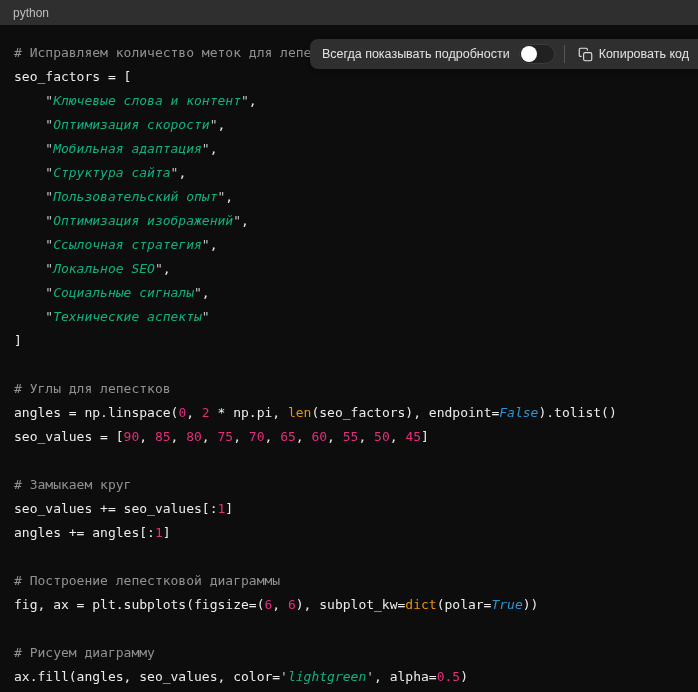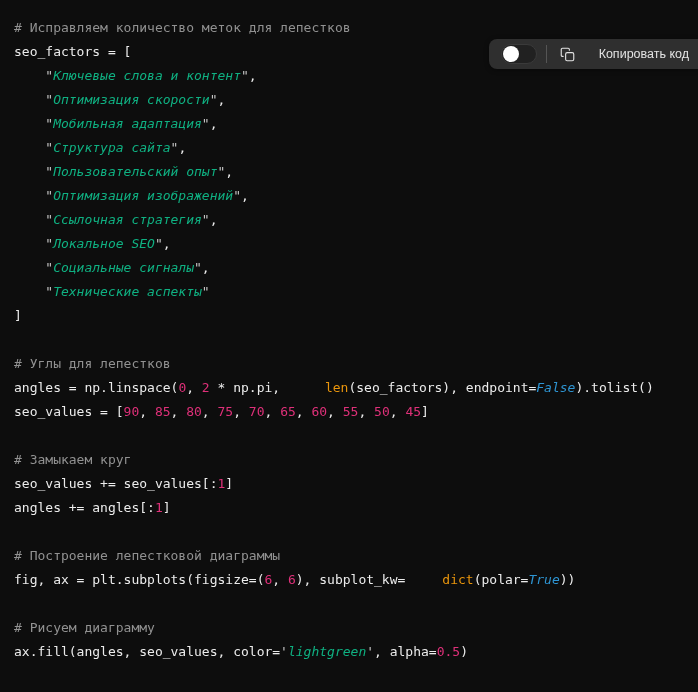--- a/index.html
+++ b/index.html
@@ -32,21 +32,21 @@
     line-height: 24px;
     color: var(--text-default);
     white-space: pre;
   }
   .code-line { height: 24px; white-space: pre; }
   .tok-d { color: var(--text-default); }
   .tok-c { color: var(--comment); }
   .tok-s { color: var(--string); font-style: italic; }
   .tok-q { color: var(--quote); }
   .tok-n { color: var(--number); }
-  .tok-b { color: var(--builtin); margin-left: 37px; }
+  .tok-b { color: var(--builtin); }
   .tok-k { color: var(--keyword); font-style: italic; }
 
   
   .toolbar {
     position: absolute;
     top: 39px; right: 0;
     height: 30px;
     background: var(--toolbar-bg);
     border-radius: 8px 0 0 8px;
     display: flex; align-items: center;
@@ -69,39 +69,43 @@
   .toggle .knob {
     position: absolute;
     top: 1px; left: 1px;
     width: 16px; height: 16px;
     border-radius: 50%;
     background: var(--toggle-knob);
     transition: left .15s;
   }
   .divider { width: 1px; height: 18px; background: var(--divider); flex: 0 0 auto; }
   .copy-btn {
-    display: flex; align-items: center; gap: 24px;
+    display: flex; align-items: center; gap: 6px;
     background: none; border: none;
     color: var(--toolbar-text);
     font-family: "Liberation Sans", sans-serif;
     font-size: 12.5px;
     cursor: pointer;
     padding: 0 4px;
   }
   .copy-btn svg { flex: 0 0 auto; }
 </style>
 </head>
 <body>
 
 <div class="window">
 
+  <div class="code-header">
+    <span class="lang">python</span>
+  </div>
 
   <pre class="code-area"><div><div class="code-line"><span class="tok-c"># Исправляем количество меток для лепестков</span></div><div class="code-line"><span class="tok-d">seo_factors = [</span></div><div class="code-line"><span class="tok-d">    </span><span class="tok-q">"</span><span class="tok-s">Ключевые слова и контент</span><span class="tok-q">"</span><span class="tok-d">,</span></div><div class="code-line"><span class="tok-d">    </span><span class="tok-q">"</span><span class="tok-s">Оптимизация скорости</span><span class="tok-q">"</span><span class="tok-d">,</span></div><div class="code-line"><span class="tok-d">    </span><span class="tok-q">"</span><span class="tok-s">Мобильная адаптация</span><span class="tok-q">"</span><span class="tok-d">,</span></div><div class="code-line"><span class="tok-d">    </span><span class="tok-q">"</span><span class="tok-s">Структура сайта</span><span class="tok-q">"</span><span class="tok-d">,</span></div><div class="code-line"><span class="tok-d">    </span><span class="tok-q">"</span><span class="tok-s">Пользовательский опыт</span><span class="tok-q">"</span><span class="tok-d">,</span></div><div class="code-line"><span class="tok-d">    </span><span class="tok-q">"</span><span class="tok-s">Оптимизация изображений</span><span class="tok-q">"</span><span class="tok-d">,</span></div><div class="code-line"><span class="tok-d">    </span><span class="tok-q">"</span><span class="tok-s">Ссылочная стратегия</span><span class="tok-q">"</span><span class="tok-d">,</span></div><div class="code-line"><span class="tok-d">    </span><span class="tok-q">"</span><span class="tok-s">Локальное SEO</span><span class="tok-q">"</span><span class="tok-d">,</span></div><div class="code-line"><span class="tok-d">    </span><span class="tok-q">"</span><span class="tok-s">Социальные сигналы</span><span class="tok-q">"</span><span class="tok-d">,</span></div><div class="code-line"><span class="tok-d">    </span><span class="tok-q">"</span><span class="tok-s">Технические аспекты</span><span class="tok-q">"</span></div><div class="code-line"><span class="tok-d">]</span></div><div class="code-line">&nbsp;</div><div class="code-line"><span class="tok-c"># Углы для лепестков</span></div><div class="code-line"><span class="tok-d">angles = np.linspace(</span><span class="tok-n">0</span><span class="tok-d">, </span><span class="tok-n">2</span><span class="tok-d"> * np.pi, </span><span class="tok-b">len</span><span class="tok-d">(seo_factors), endpoint=</span><span class="tok-k">False</span><span class="tok-d">).tolist()</span></div><div class="code-line"><span class="tok-d">seo_values = [</span><span class="tok-n">90</span><span class="tok-d">, </span><span class="tok-n">85</span><span class="tok-d">, </span><span class="tok-n">80</span><span class="tok-d">, </span><span class="tok-n">75</span><span class="tok-d">, </span><span class="tok-n">70</span><span class="tok-d">, </span><span class="tok-n">65</span><span class="tok-d">, </span><span class="tok-n">60</span><span class="tok-d">, </span><span class="tok-n">55</span><span class="tok-d">, </span><span class="tok-n">50</span><span class="tok-d">, </span><span class="tok-n">45</span><span class="tok-d">]</span></div><div class="code-line">&nbsp;</div><div class="code-line"><span class="tok-c"># Замыкаем круг</span></div><div class="code-line"><span class="tok-d">seo_values += seo_values[:</span><span class="tok-n">1</span><span class="tok-d">]</span></div><div class="code-line"><span class="tok-d">angles += angles[:</span><span class="tok-n">1</span><span class="tok-d">]</span></div><div class="code-line">&nbsp;</div><div class="code-line"><span class="tok-c"># Построение лепестковой диаграммы</span></div><div class="code-line"><span class="tok-d">fig, ax = plt.subplots(figsize=(</span><span class="tok-n">6</span><span class="tok-d">, </span><span class="tok-n">6</span><span class="tok-d">), subplot_kw=</span><span class="tok-b">dict</span><span class="tok-d">(polar=</span><span class="tok-k">True</span><span class="tok-d">))</span></div><div class="code-line">&nbsp;</div><div class="code-line"><span class="tok-c"># Рисуем диаграмму</span></div><div class="code-line"><span class="tok-d">ax.fill(angles, seo_values, color=</span><span class="tok-q">'</span><span class="tok-s">lightgreen</span><span class="tok-q">'</span><span class="tok-d">, alpha=</span><span class="tok-n">0.5</span><span class="tok-d">)</span></div></div></pre>
 
   <div class="toolbar">
+    <span class="toolbar-label">Всегда показывать подробности</span>
     <div class="toggle">
       <div class="knob"></div>
     </div>
     <div class="divider"></div>
     <button class="copy-btn">
       <svg width="15" height="15" viewBox="0 0 24 24" fill="none" stroke="currentColor" stroke-width="1.8" stroke-linecap="round" stroke-linejoin="round">
         <rect x="9" y="9" width="13" height="13" rx="2.5"></rect>
         <path d="M5 15H4a2 2 0 0 1-2-2V4a2 2 0 0 1 2-2h9a2 2 0 0 1 2 2v1"></path>
       </svg>
       <span>Копировать код</span>

